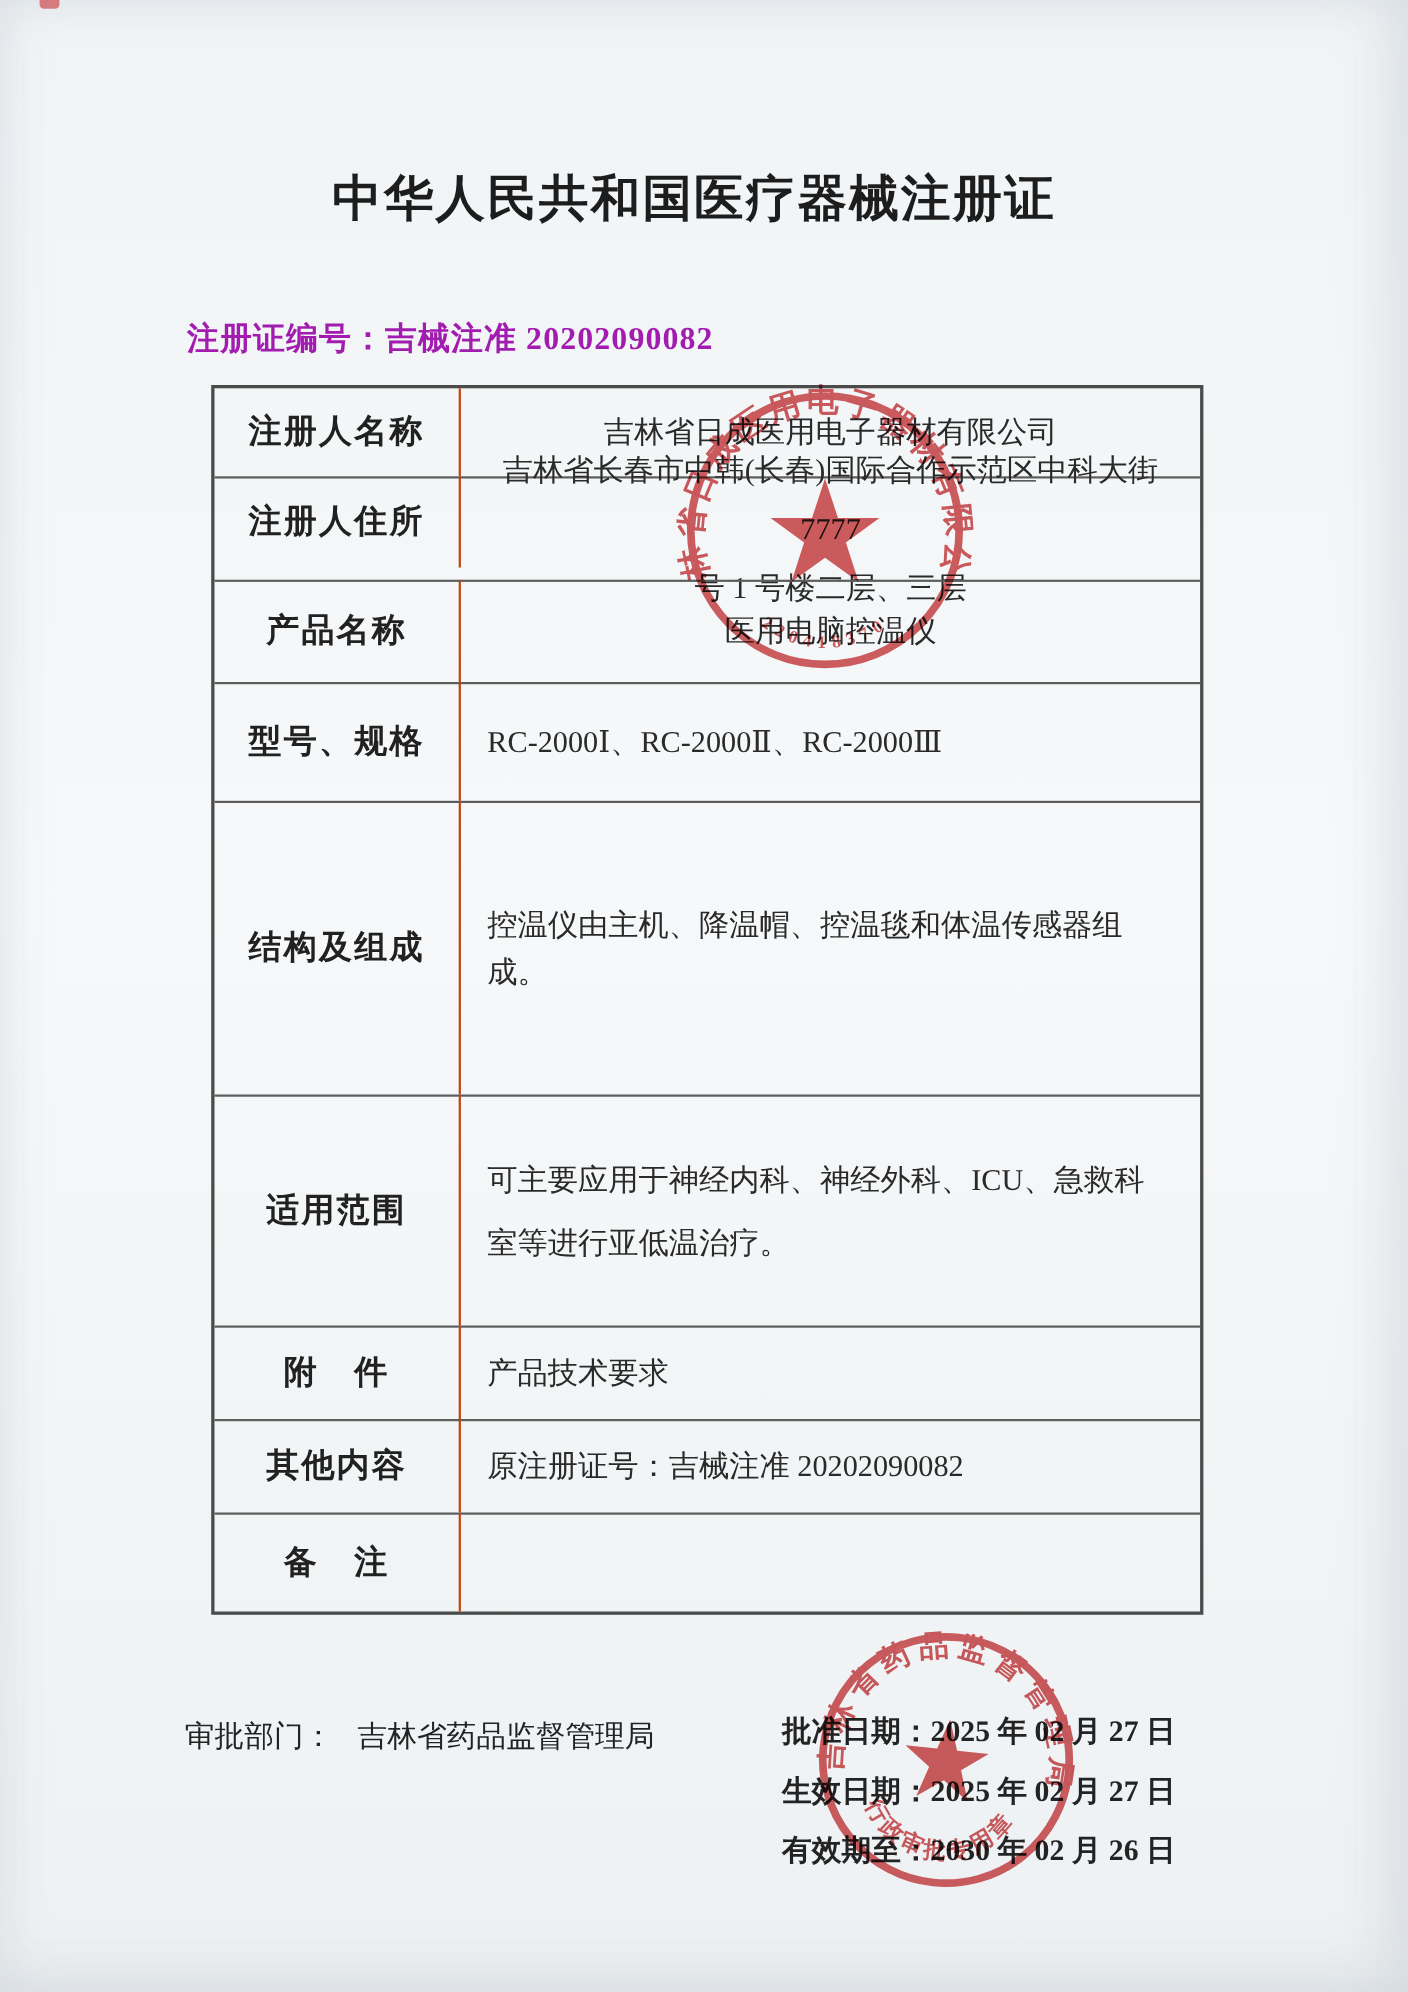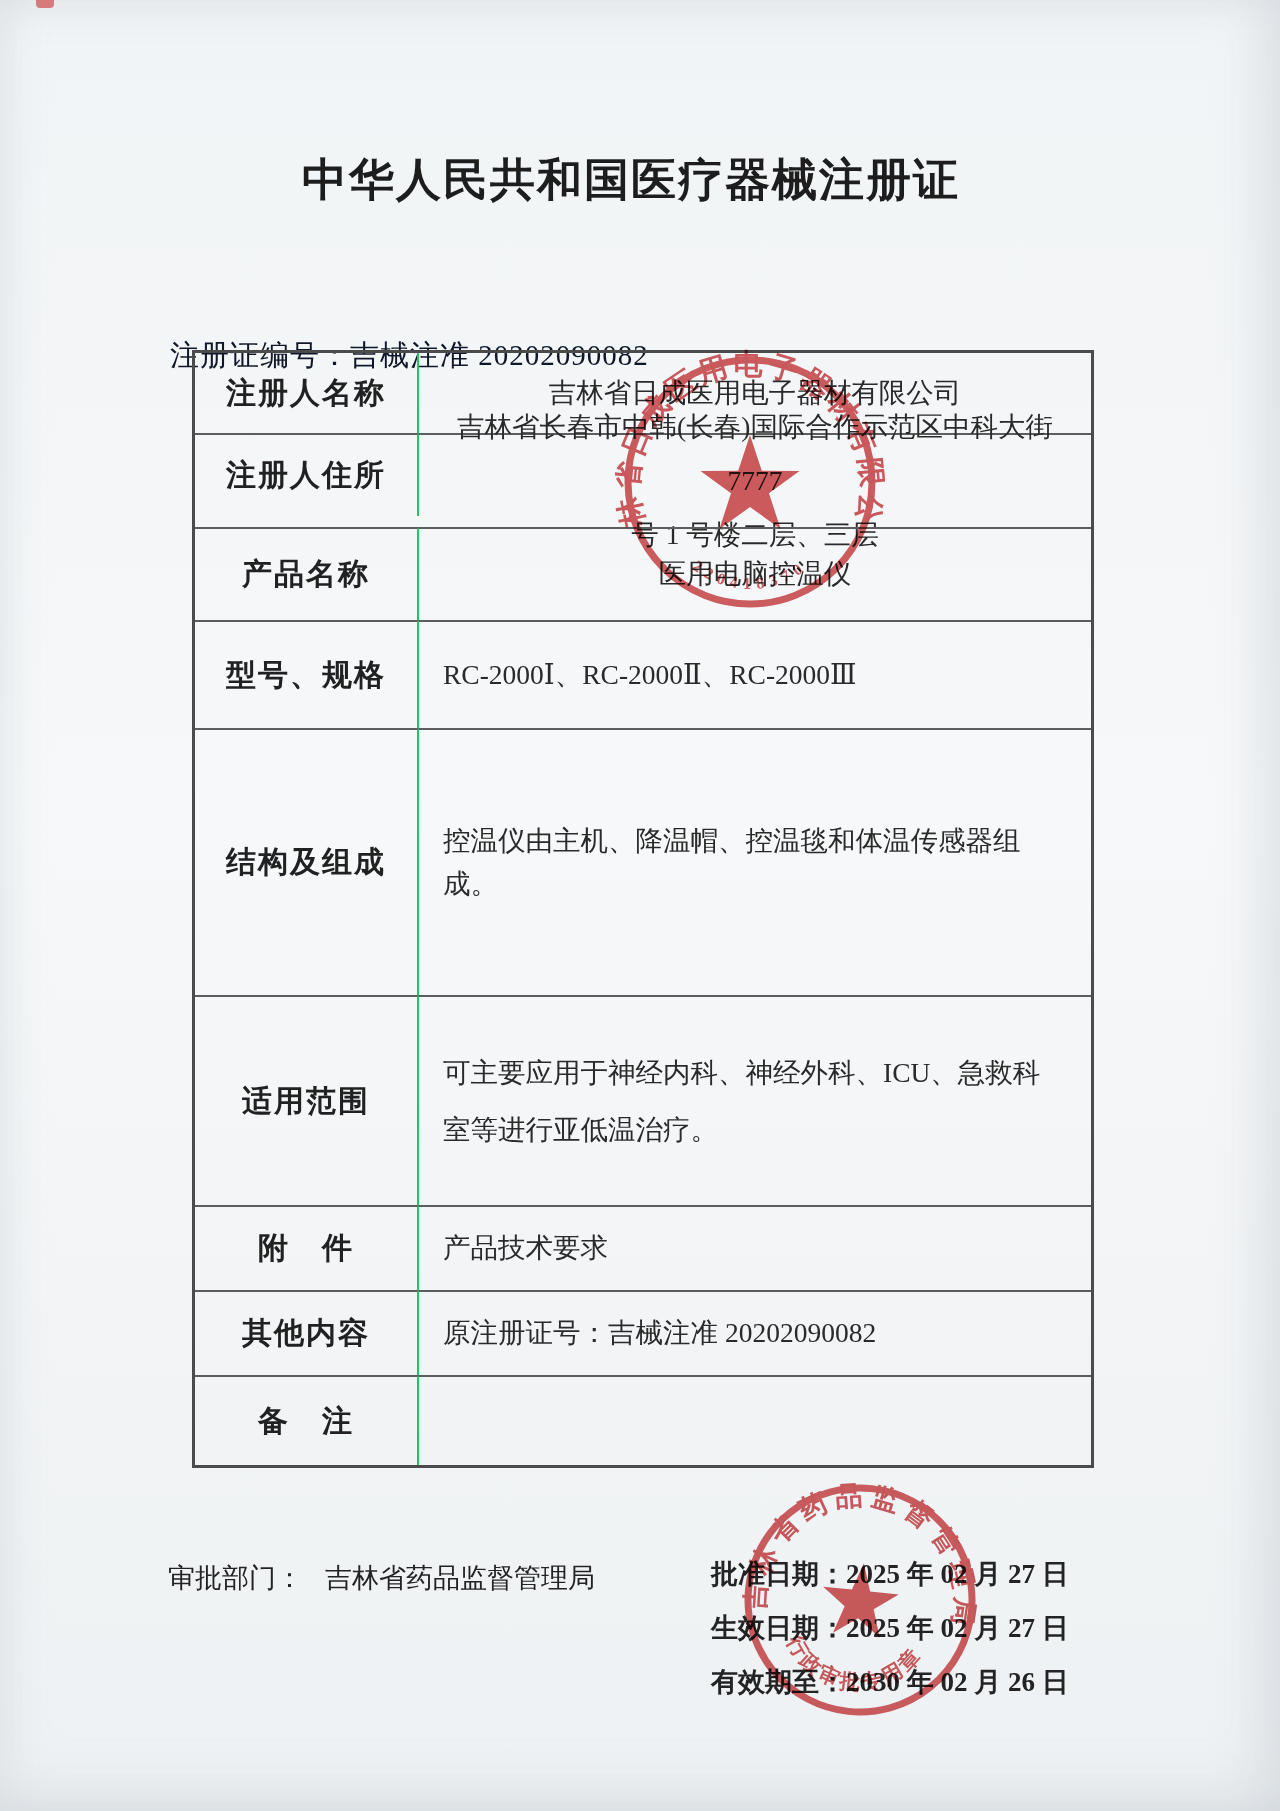--- a/index.html
+++ b/index.html
@@ -16,37 +16,37 @@
   .red-fleck{
     position:absolute;left:36px;top:0;width:18px;height:8px;
     background:#d05457;border-radius:0 0 4px 4px;opacity:.75;
   }
   .doc-title{
     position:absolute;top:150px;left:0;width:1262px;
     text-align:center;font-weight:bold;font-size:45px;letter-spacing:2px;color:#1d1d1d;
   }
   .reg-line{
     position:absolute;left:170px;top:288px;
-    font-weight:normal;font-size:29px;color:#0f172a;letter-spacing:1px;margin-top:48px;
+    font-weight:bold;font-size:29px;color:#a21caf;letter-spacing:1px;
   }
   
   .cert-table{
     position:absolute;left:192px;top:350px;width:896px;
     display:grid;grid-template-columns:224px 1fr;
     border:3px solid #4b4b4b;
   }
   .cell{
     box-sizing:border-box;display:flex;align-items:center;
     border-top:2px solid #5d5d5d;
     font-size:27.5px;line-height:1.55;
   }
   .cell.first{border-top:none;}
   .lbl{
     justify-content:center;font-weight:bold;font-size:30px;letter-spacing:2px;
-    border-right:2px solid #22c55e;color:#212121;text-align:center;font-family:Liberation Serif, serif;
+    border-right:2px solid #c2410c;color:#212121;text-align:center;font-family:Liberation Serif, serif;
   }
   .val{padding:0 24px;color:#2a2a2a;}
   .val.center{justify-content:center;text-align:center;}
   .val.col{flex-direction:column;justify-content:center;text-align:center;line-height:54px;}
   .val.wrap span{display:block;line-height:57px;}
   .h1{height:80px}.h2{height:83px}.h3{height:94px}.h4{height:93px}.h5{height:108px}
   .h6{height:267px}.h7{height:210px}.h8{height:85px}.h9{height:85px}.h10{height:90px}
   
   .approval-line{
     position:absolute;left:168px;top:1560px;

